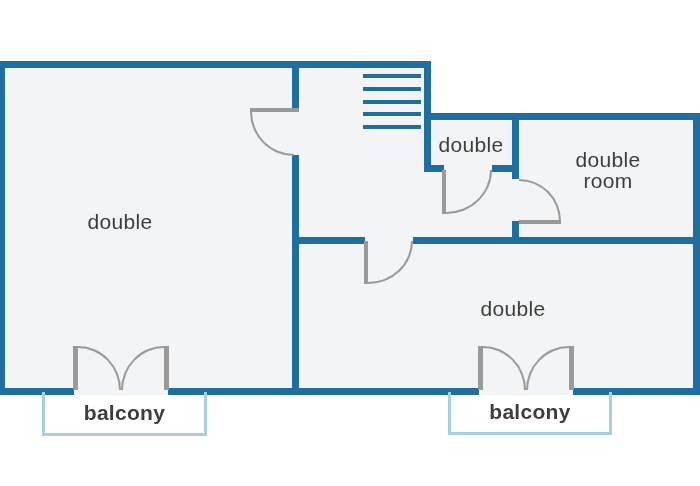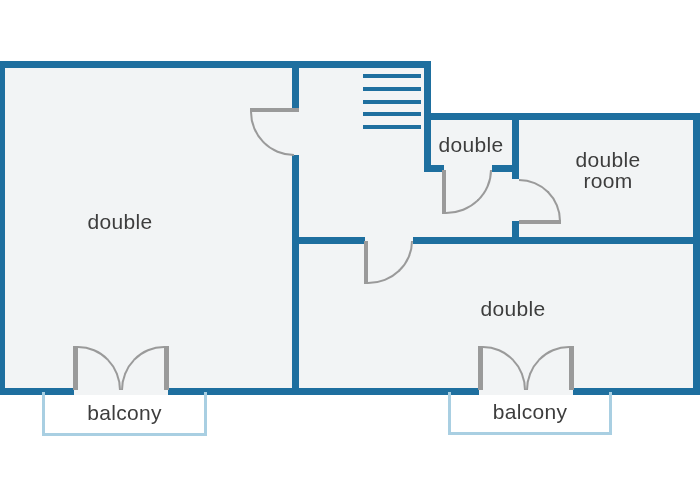--- a/index.html
+++ b/index.html
@@ -41,20 +41,21 @@
     box-sizing: border-box;
     display: flex;
     align-items: center;
     justify-content: center;
   }
   .balcony .balcony-label {
     font-size: 21px;
     letter-spacing: 0.3px;
     color: var(--label-text, #3d3d3d);
     white-space: nowrap;
+    font-weight: bold;
   }
 </style>
 </head>
 <body>
 
 <div id="canvas">
 
   <div class="floor" style="left:0; top:61px; width:431px; height:334px;"></div>
   <div class="floor" style="left:424px; top:113px; width:276px; height:282px;"></div>
 

